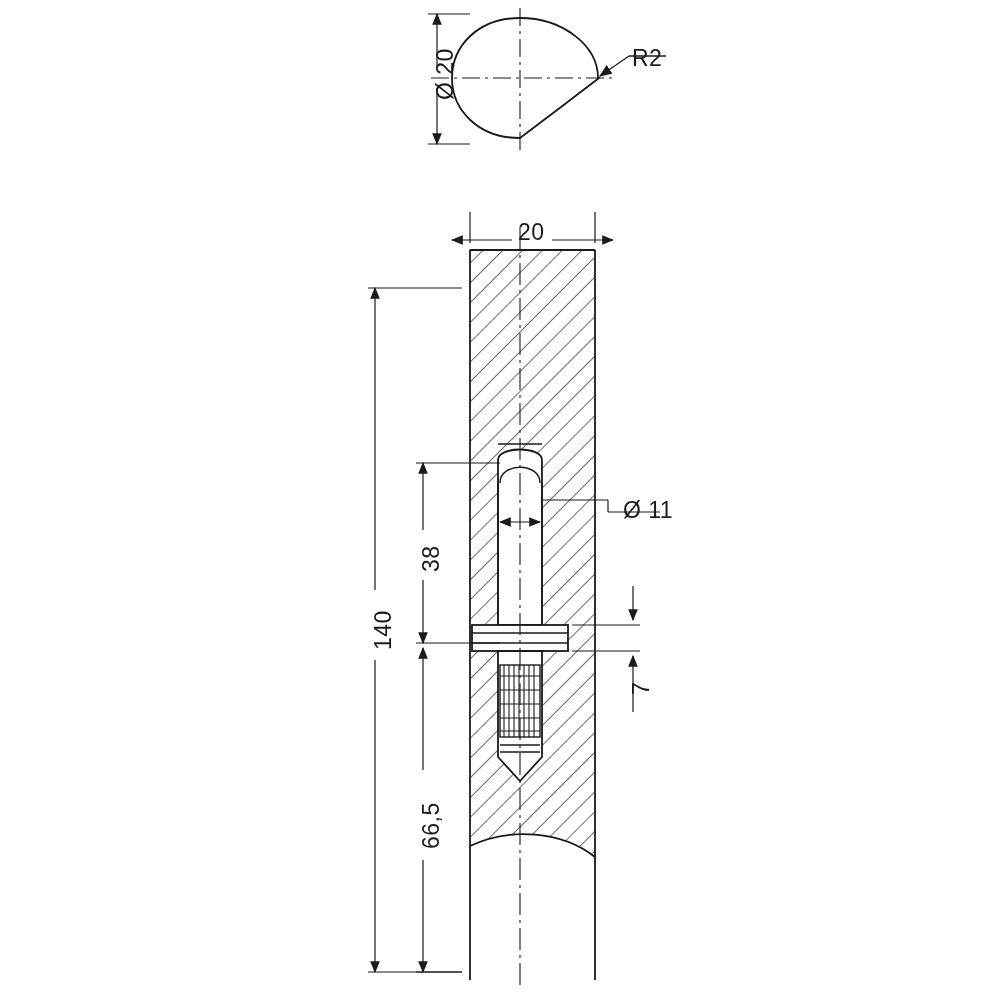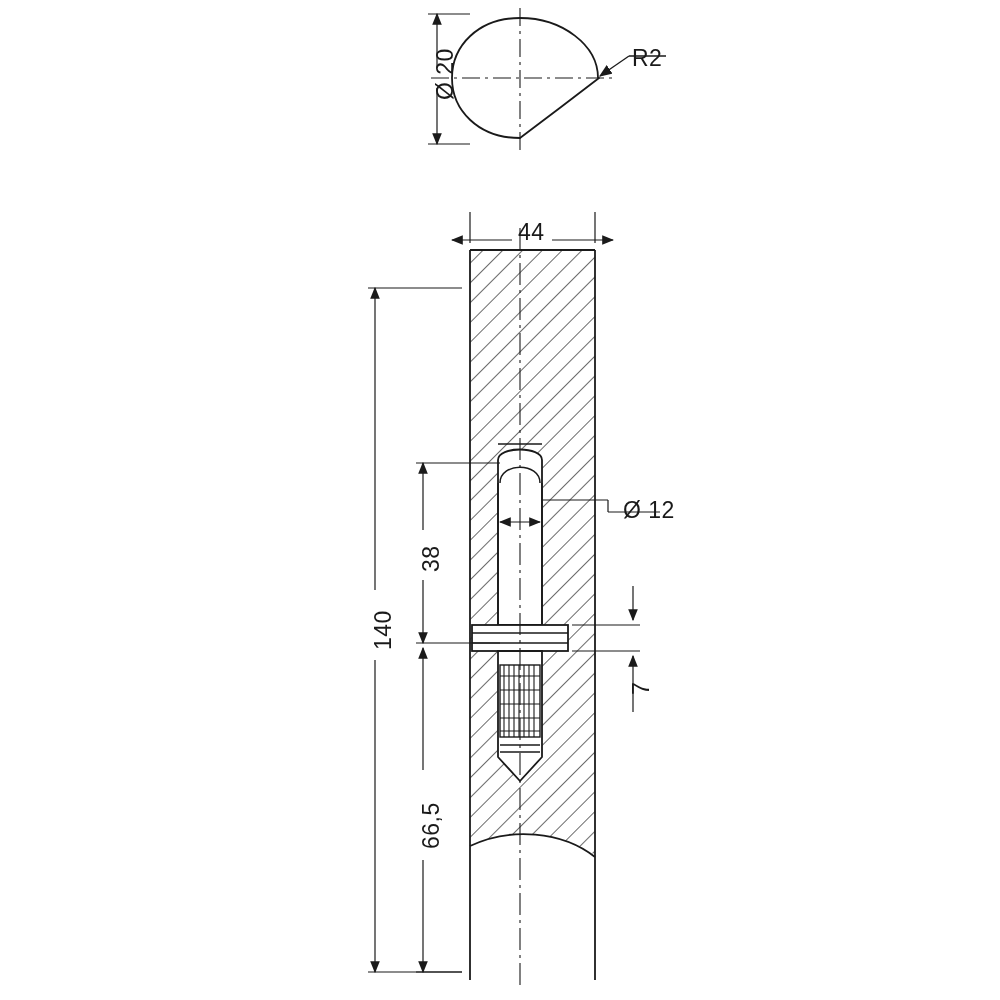--- a/index.html
+++ b/index.html
@@ -172,25 +172,25 @@
       <line x1="572" y1="651" x2="640" y2="651"></line>
       <line x1="633" y1="586" x2="633" y2="620" marker-end="url(#arrHead)"></line>
       <line x1="633" y1="656" x2="633" y2="712" marker-start="url(#arrTail)"></line>
     </g>
   </svg>
 
   <div class="dim-label rot90" style="left:432px; top:100px;">Ø 20</div>
 
   <div class="dim-label" style="left:632px; top:45px;">R2</div>
 
-  <div class="dim-label" style="left:518px; top:219px;">44</div>
+  <div class="dim-label" style="left:518px; top:219px;">20</div>
 
   <div class="dim-label rot90" style="left:370px; top:650px;">140</div>
 
   <div class="dim-label rot90" style="left:418px; top:572px;">38</div>
 
   <div class="dim-label rot90" style="left:418px; top:849px;">66,5</div>
 
-  <div class="dim-label" style="left:623px; top:497px;">Ø 12</div>
+  <div class="dim-label" style="left:623px; top:497px;">Ø 11</div>
 
   <div class="dim-label rot90" style="left:628px; top:695px;">7</div>
 
 </div>
 
 </body></html>

